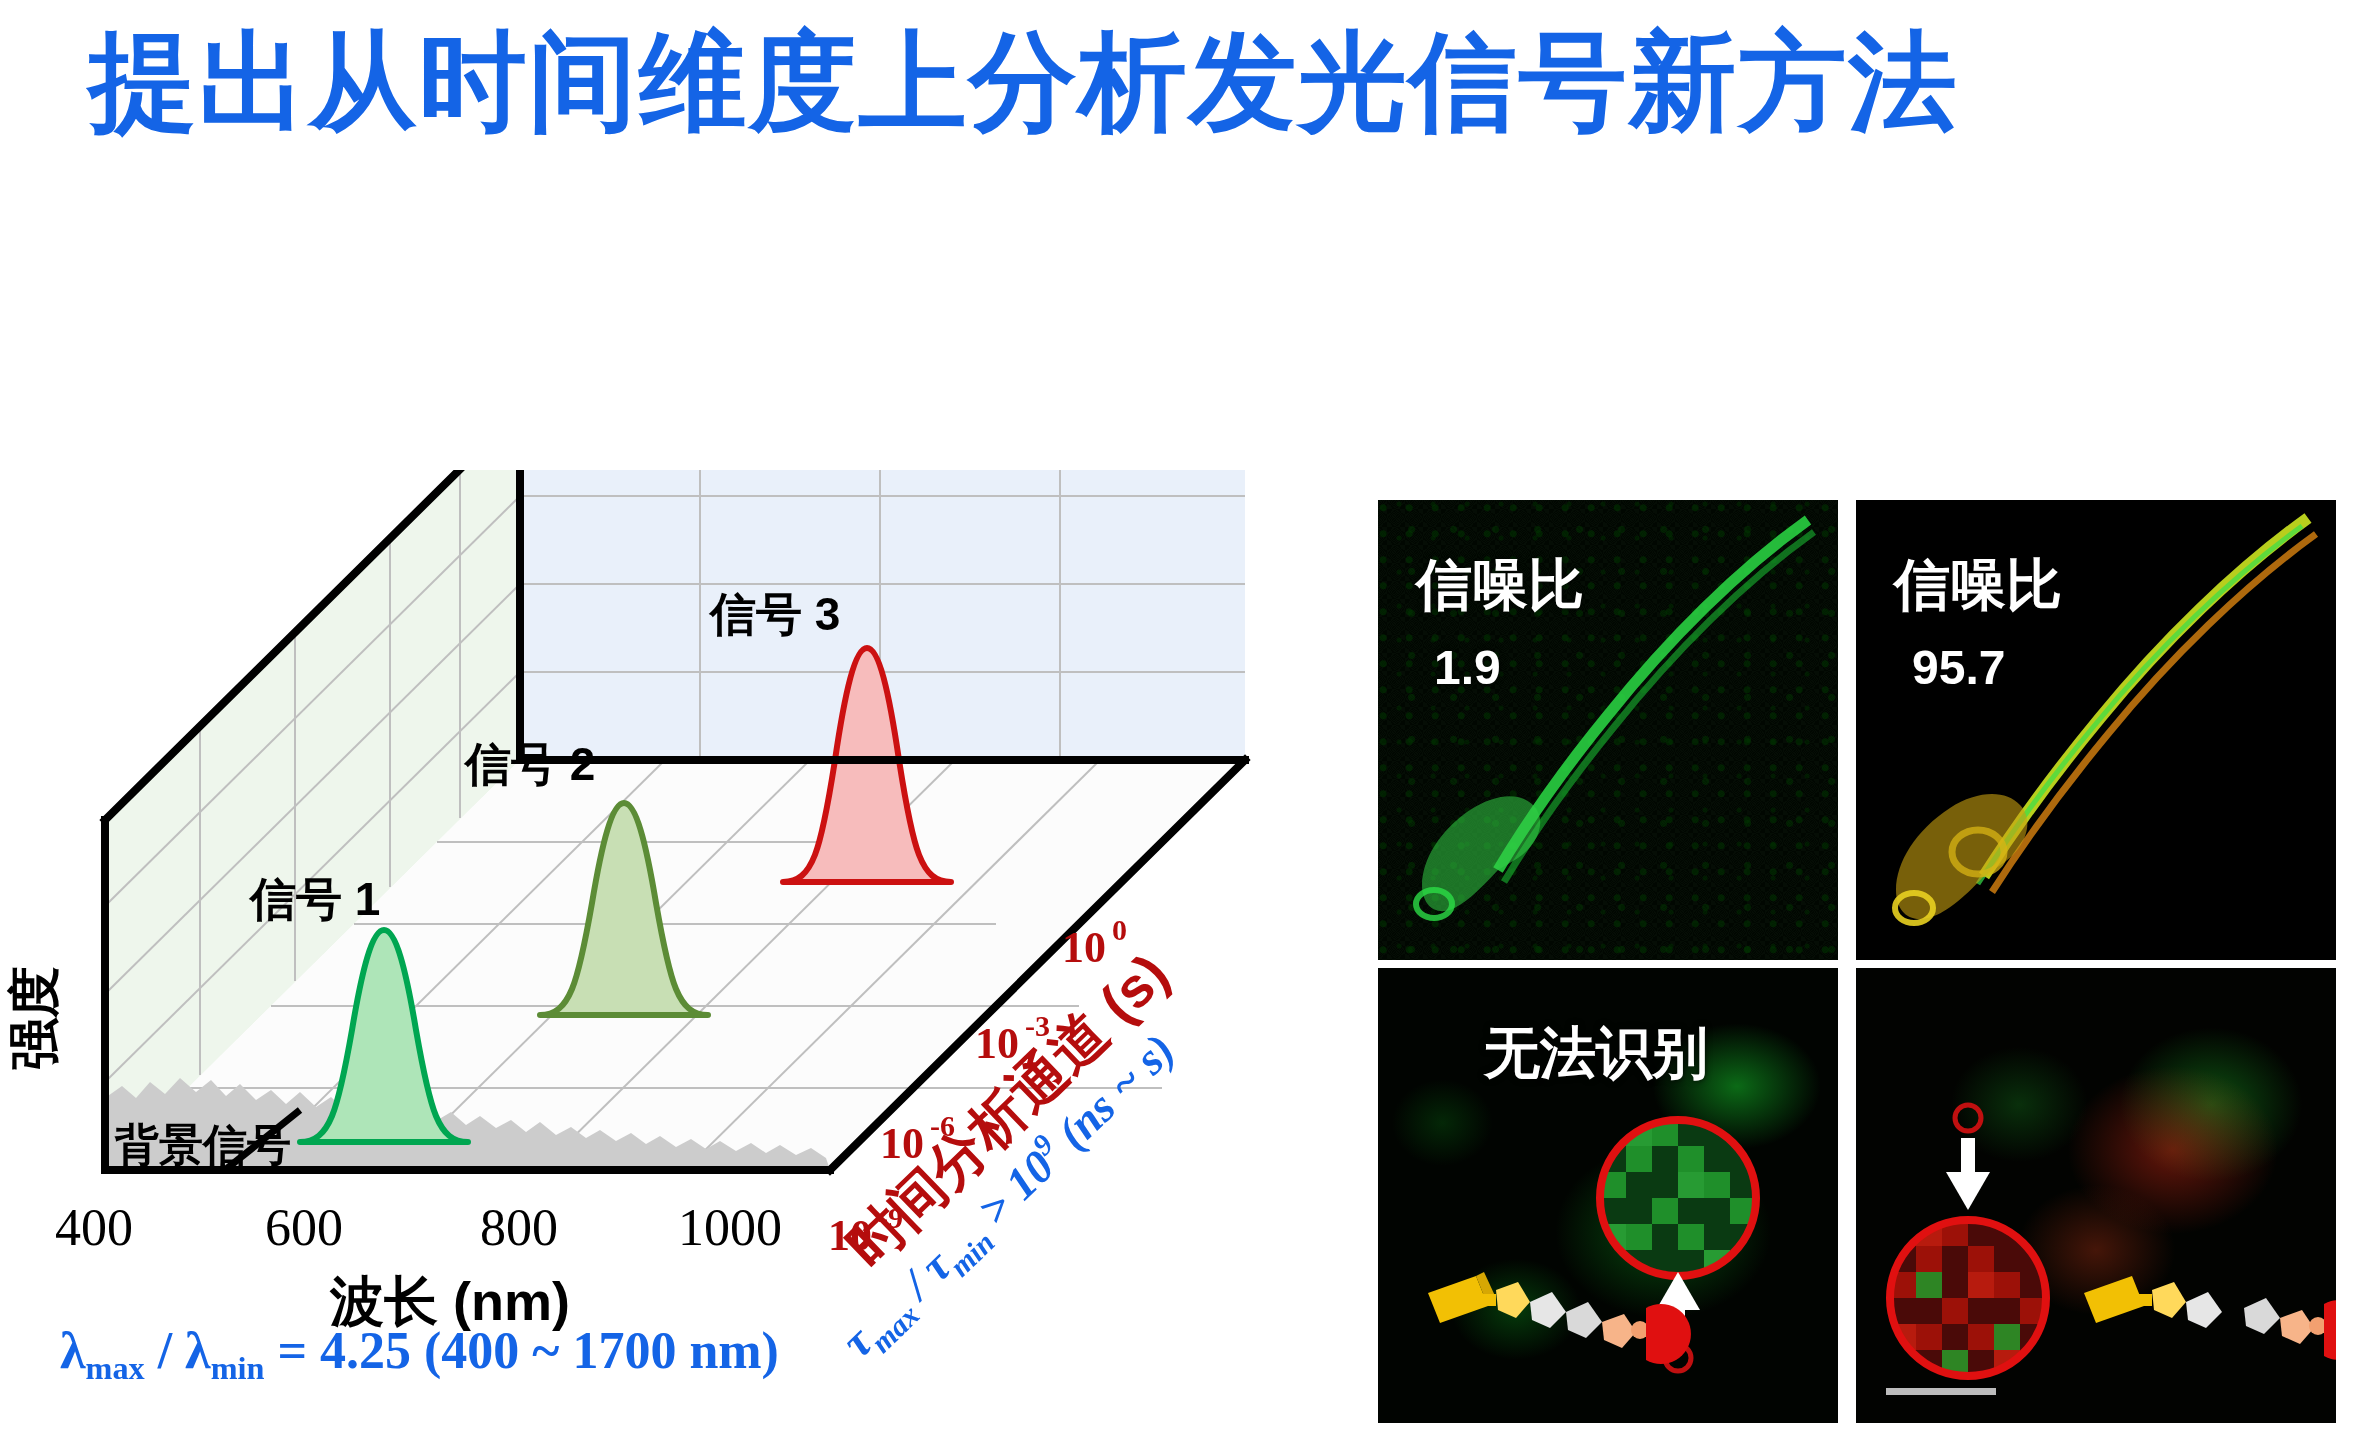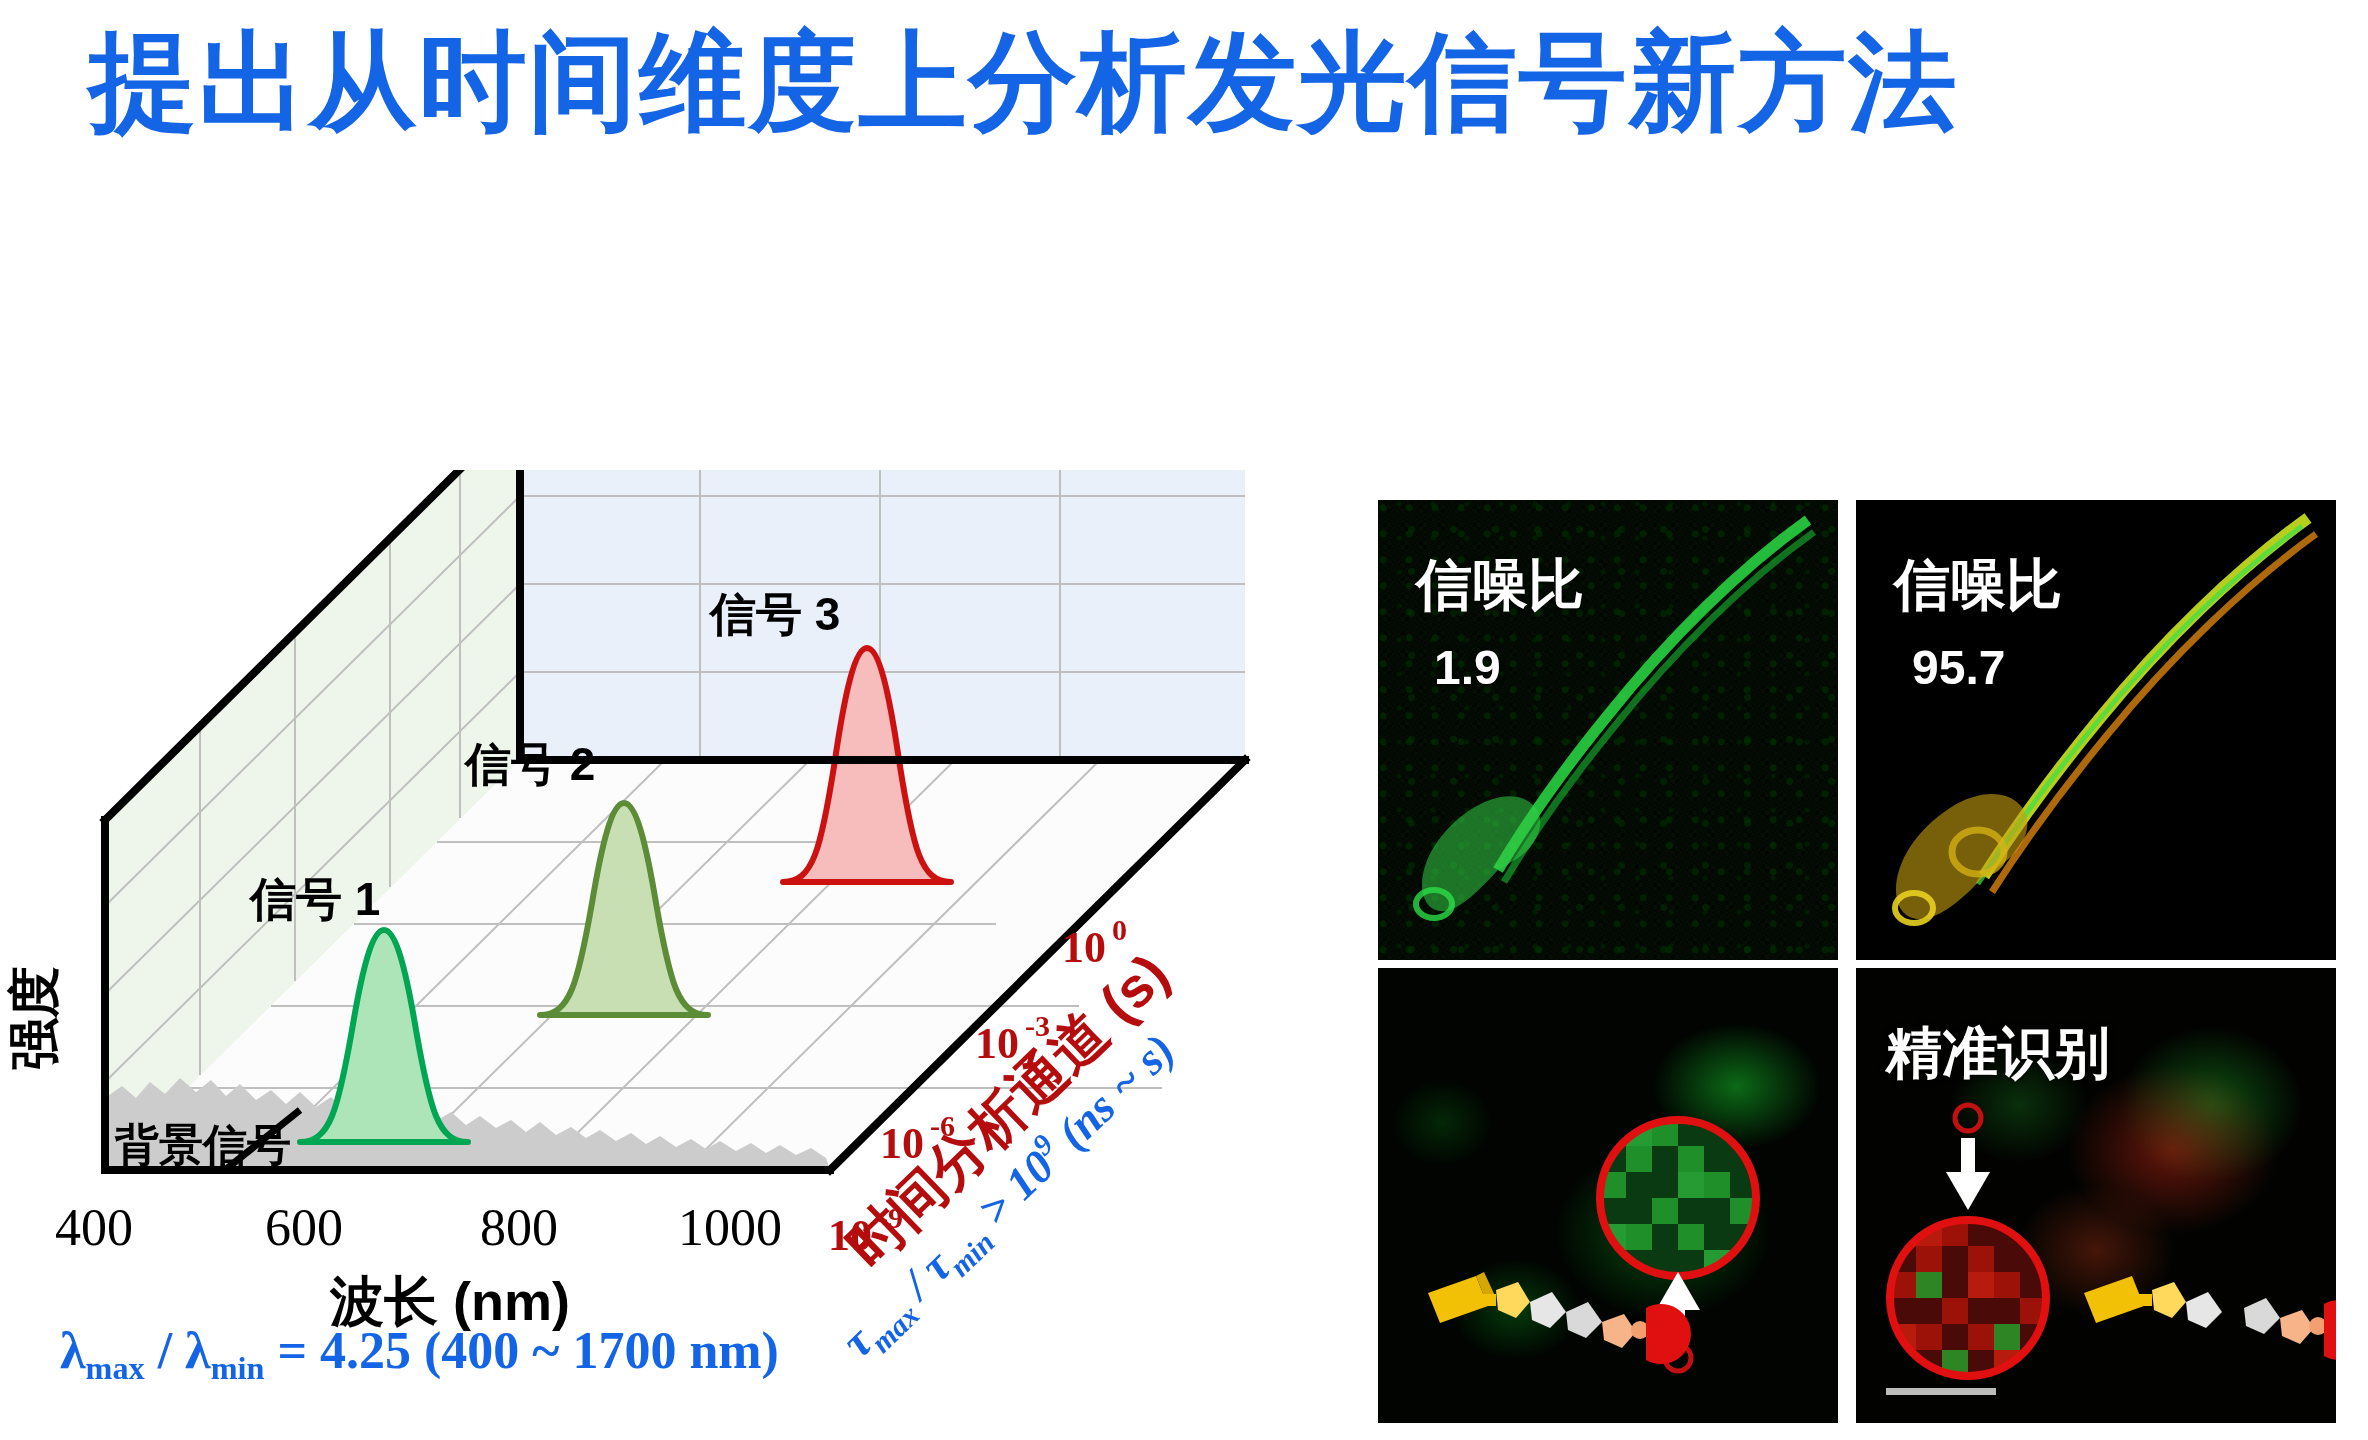--- a/index.html
+++ b/index.html
@@ -284,20 +284,21 @@
         <polygon points="58,8 70,38 78,30 66,4" fill="#d6a703"></polygon>
         <rect x="62" y="26" width="16" height="12" fill="#f2c004"></rect>
         <polygon points="78,22 100,14 112,34 98,50 80,42" fill="#ffd95b"></polygon>
         <polygon points="112,34 134,24 148,44 132,60 114,52" fill="#e6e6e6"></polygon>
         <polygon points="148,44 170,34 184,54 168,70 150,62" fill="#d9d9d9"></polygon>
         <polygon points="184,54 206,46 218,64 204,80 186,72" fill="#f7b489"></polygon>
         <circle cx="222" cy="62" r="9" fill="#f2a070"></circle>
         <path d="M228,40 a30,30 0 1,1 0,52 Z" fill="#e01010"></path>
       </g>
     </svg>
+    <div class="panel-label lab-mid" style="left:106px;top:48px;">无法识别</div>
   </div>
 
   <div class="img-card cell-b">
     <svg width="480" height="455" style="position:absolute;left:0;top:0">
 
       <g>
         <clipPath id="cir2">
             <circle cx="112" cy="330" r="78"></circle>
           </clipPath>
         <g clip-path="url(#cir2)">
@@ -343,16 +344,15 @@
       </g>
       <g transform="translate(388,300)">
         <polygon points="0,40 22,30 36,50 20,66 2,58" fill="#d9d9d9"></polygon>
         <polygon points="36,50 58,42 70,60 56,76 38,68" fill="#f7b489"></polygon>
         <circle cx="74" cy="58" r="9" fill="#f2a070"></circle>
         <path d="M80,36 a30,30 0 1,1 0,52 Z" fill="#e01010"></path>
       </g>
 
       <rect x="30" y="420" width="110" height="7" fill="#dddddd" opacity="0.85"></rect>
     </svg>
-    <div class="panel-label lab-mid" style="left:30px;top:48px;">精准识别</div>
   </div>
 
 </div>
 
 </body></html>

